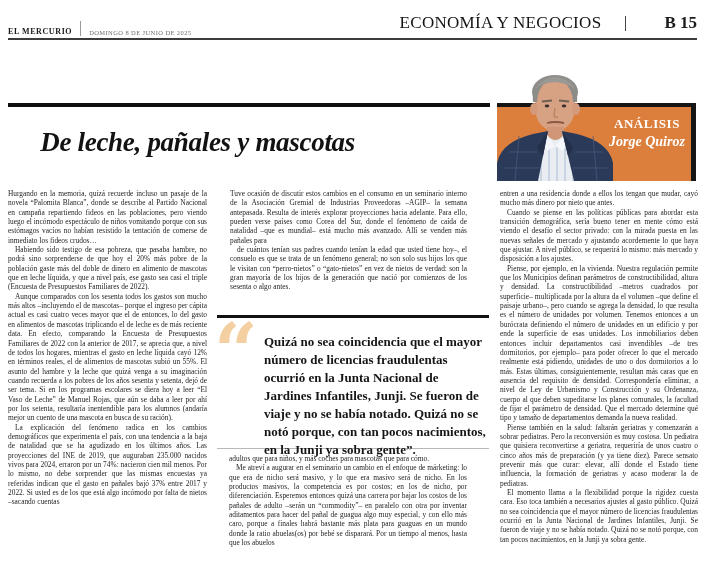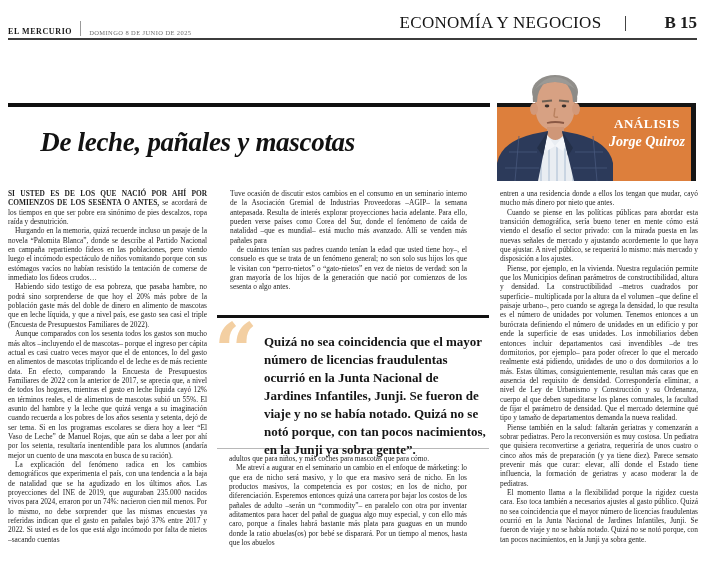--- a/index.html
+++ b/index.html
@@ -103,21 +103,20 @@
       <path d="M116 111 L116 93 Q112 72 80 64 L65 61 L71 86 L77 111 Z" fill="#2c3a5a"></path>
       <path d="M12 82 L40 82 M8 98 L42 98 M78 82 L106 82 M76 98 L110 98 M22 66 L18 111 M96 66 L100 111" stroke="#47587c" stroke-width="0.8" fill="none"></path>
       <path d="M51 61 L40 78 L46 86 Z" fill="#243049"></path>
       <path d="M65 61 L76 78 L71 86 Z" fill="#243049"></path>
     </svg>
   </div>
   <div class="kicker">ANÁLISIS</div>
   <div class="author">Jorge Quiroz</div>
 
   <div class="bodycol" id="col1">
-    <p><span class="lead-in">SI USTED ES DE LOS QUE NACIÓ POR AHÍ POR COMIENZOS DE LOS SESENTA O ANTES,</span><span> se acordará de los tiempos en que ser pobre era sinónimo de pies descalzos, ropa raída y desnutrición.</span></p>
 
   <p>Hurgando en la memoria, quizá recuerde incluso un pasaje de la novela “Palomita Blanca”, donde se describe al Partido Nacional en campaña repartiendo fideos en las poblaciones, pero viendo luego el incómodo espectáculo de niños vomitando porque con sus estómagos vacíos no habían resistido la tentación de comerse de inmediato los fideos crudos…</p>
       <p>Habiendo sido testigo de esa pobreza, que pasaba hambre, no podrá sino sorprenderse de que hoy el 20% más pobre de la población gaste más del doble de dinero en alimento de mascotas que en leche líquida, y que a nivel país, ese gasto sea casi el triple (Encuesta de Presupuestos Familiares de 2022).</p>
       <p>Aunque comparados con los sesenta todos los gastos son mucho más altos –incluyendo el de mascotas– porque el ingreso per cápita actual es casi cuatro veces mayor que el de entonces, lo del gasto en alimentos de mascotas triplicando el de leche es de más reciente data. En efecto, comparando la Encuesta de Presupuestos Familiares de 2022 con la anterior de 2017, se aprecia que, a nivel de todos los hogares, mientras el gasto en leche líquida cayó 12% en términos reales, el de alimentos de mascotas subió un 55%. El asunto del hambre y la leche que quizá venga a su imaginación cuando recuerda a los pobres de los años sesenta y setenta, dejó de ser tema. Si en los programas escolares se diera hoy a leer “El Vaso de Leche” de Manuel Rojas, que aún se daba a leer por ahí por los setenta, resultaría inentendible para los alumnos (andaría mejor un cuento de una mascota en busca de su ración).</p>
       <p>La explicación del fenómeno radica en los cambios demográficos que experimenta el país, con una tendencia a la baja de natalidad que se ha agudizado en los últimos años. Las proyecciones del INE de 2019, que auguraban 235.000 nacidos vivos para 2024, erraron por un 74%: nacieron cien mil menos. Por lo mismo, no debe sorprender que las mismas encuestas ya referidas indican que el gasto en pañales bajó 37% entre 2017 y 2022. Si usted es de los que está algo incómodo por falta de nietos –sacando cuentas</p>
     </div>
 
   <div class="bodycol" id="col2top">
 
   <p>Tuve ocasión de discutir estos cambios en el consumo en un seminario interno de la Asociación Gremial de Industrias Proveedoras –AGIP– la semana antepasada. Resulta de interés explorar proyecciones hacia adelante. Para ello, pueden verse países como Corea del Sur, donde el fenómeno de caída de natalidad –que es mundial– está mucho más avanzado. Allí se venden más pañales para</p>

